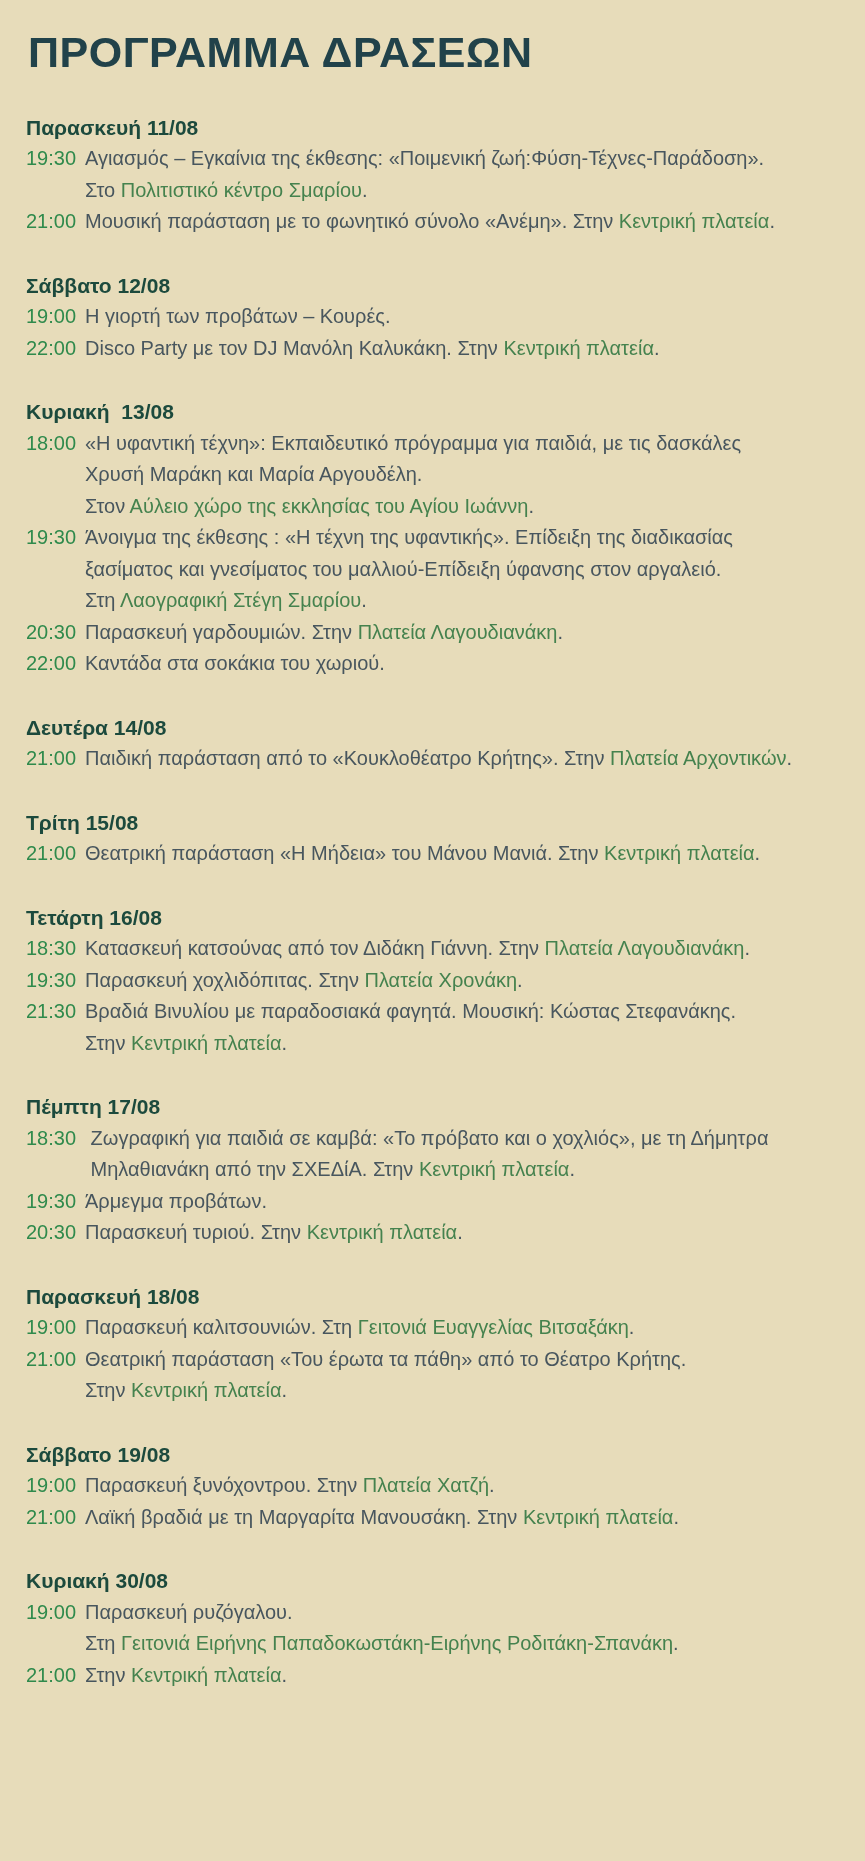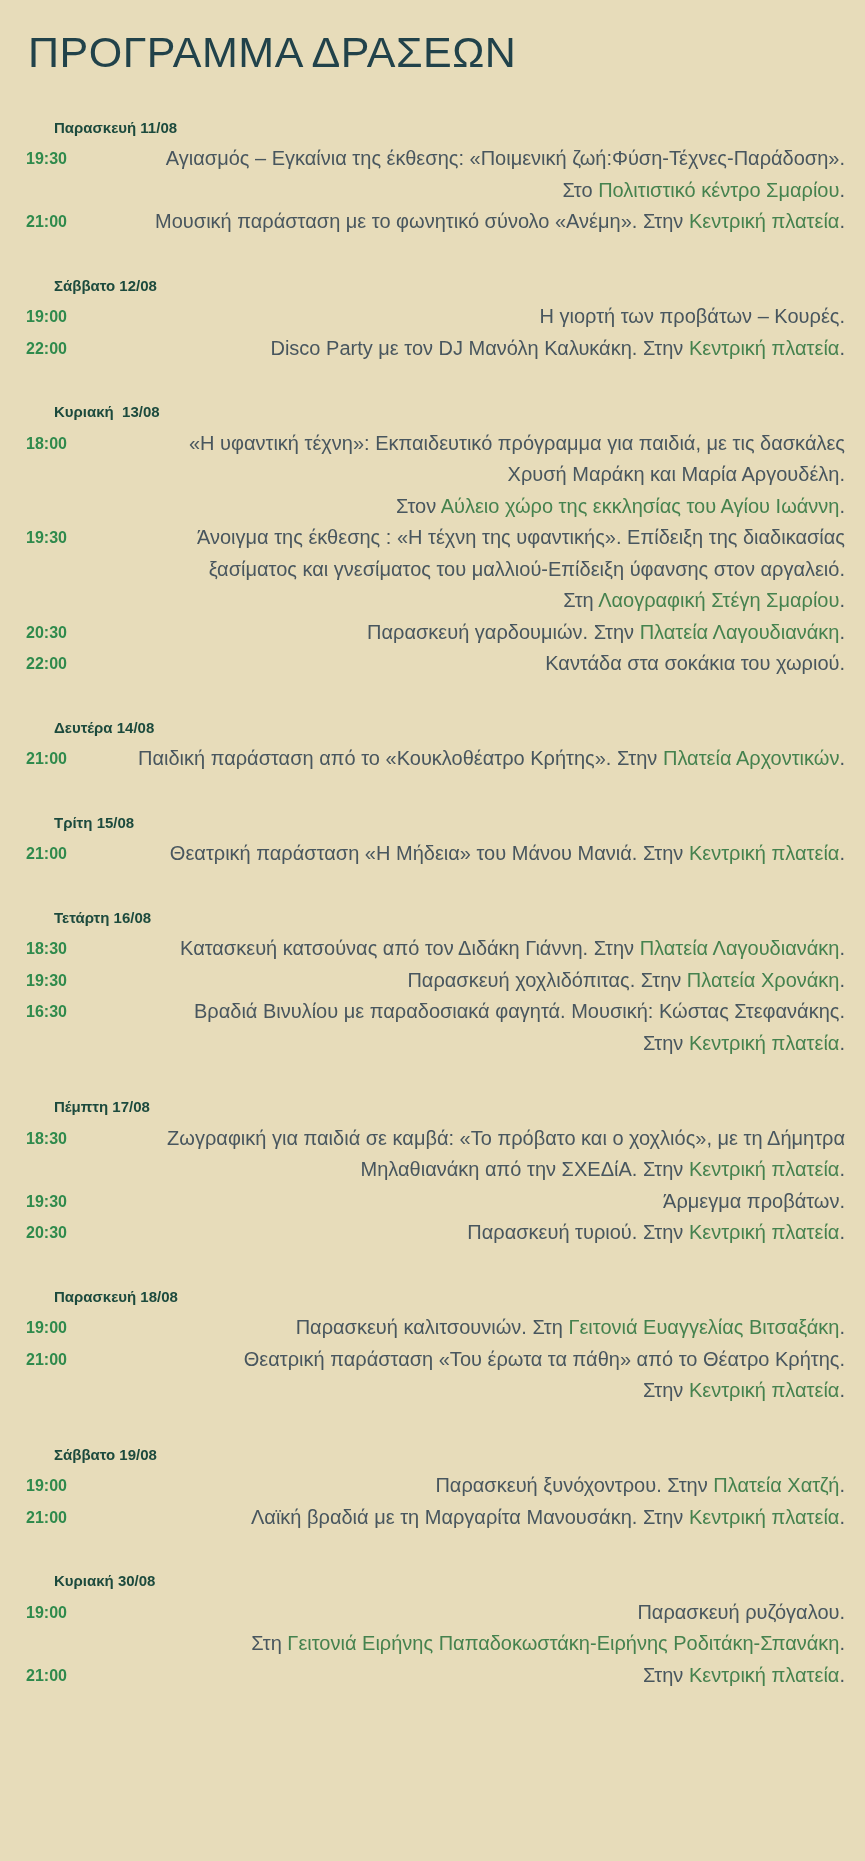--- a/index.html
+++ b/index.html
@@ -6,52 +6,50 @@
   html, body { background: var(--c-bg, #e7dcba); }
   body {
     width: 865px;
     min-height: 1861px;
     font-family: "Liberation Sans", "DejaVu Sans", sans-serif;
     padding: 16px 20px 40px 26px;
   }
   .page-title {
     color: var(--c-title, #21424a);
     font-size: 43px;
-    font-weight: 400;
+    font-weight: 700;
     letter-spacing: 0.5px;
     line-height: 1.25;
     margin: 10px 0 22px 2px;
   }
   .day-block { margin-top: 32px; }
   .day-label {
     color: var(--c-day, #1c4a3d);
-    font-size: 15px;
+    font-size: 21px;
     font-weight: 700;
     line-height: 31.5px;
     white-space: pre-wrap;
-    margin-left: 28px;
   }
   .event-row {
     display: grid;
     grid-template-columns: 59px 1fr;
     align-items: start;
   }
   .event-time {
     color: var(--c-time, #2f8a4c);
-    font-weight: 700;
-    font-size: 16px;
+    font-weight: 400;
+    font-size: 20px;
     line-height: 31.5px;
   }
   .event-lines { min-width: 0; }
   .event-line {
     color: var(--c-body, #48565e);
     font-size: 20px;
     line-height: 31.5px;
     white-space: pre-wrap;
-    text-align: right;
   }
   .event-line .loc { color: var(--c-loc, #45824e); }
 </style>
 </head>
 <body>
 
 <h1 class="page-title">ΠΡΟΓΡΑΜΜΑ ΔΡΑΣΕΩΝ</h1>
 
 <div id="days">
     <section class="day-block">
@@ -142,21 +140,21 @@
           <div class="event-line"><span>Κατασκευή κατσούνας από τον Διδάκη Γιάννη. Στην </span><span class="loc">Πλατεία Λαγουδιανάκη</span><span>.</span></div>
         </div>
       </div>
       <div class="event-row">
         <span class="event-time">19:30</span>
         <div class="event-lines">
           <div class="event-line"><span>Παρασκευή χοχλιδόπιτας. Στην </span><span class="loc">Πλατεία Χρονάκη</span><span>.</span></div>
         </div>
       </div>
       <div class="event-row">
-        <span class="event-time">16:30</span>
+        <span class="event-time">21:30</span>
         <div class="event-lines">
           <div class="event-line"><span>Βραδιά Βινυλίου με παραδοσιακά φαγητά. Μουσική: Κώστας Στεφανάκης.</span></div>
           <div class="event-line"><span>Στην </span><span class="loc">Κεντρική πλατεία</span><span>.</span></div>
         </div>
       </div>
     </section>
     <section class="day-block">
       <div class="day-label">Πέμπτη 17/08</div>
       <div class="event-row">
         <span class="event-time">18:30</span>

